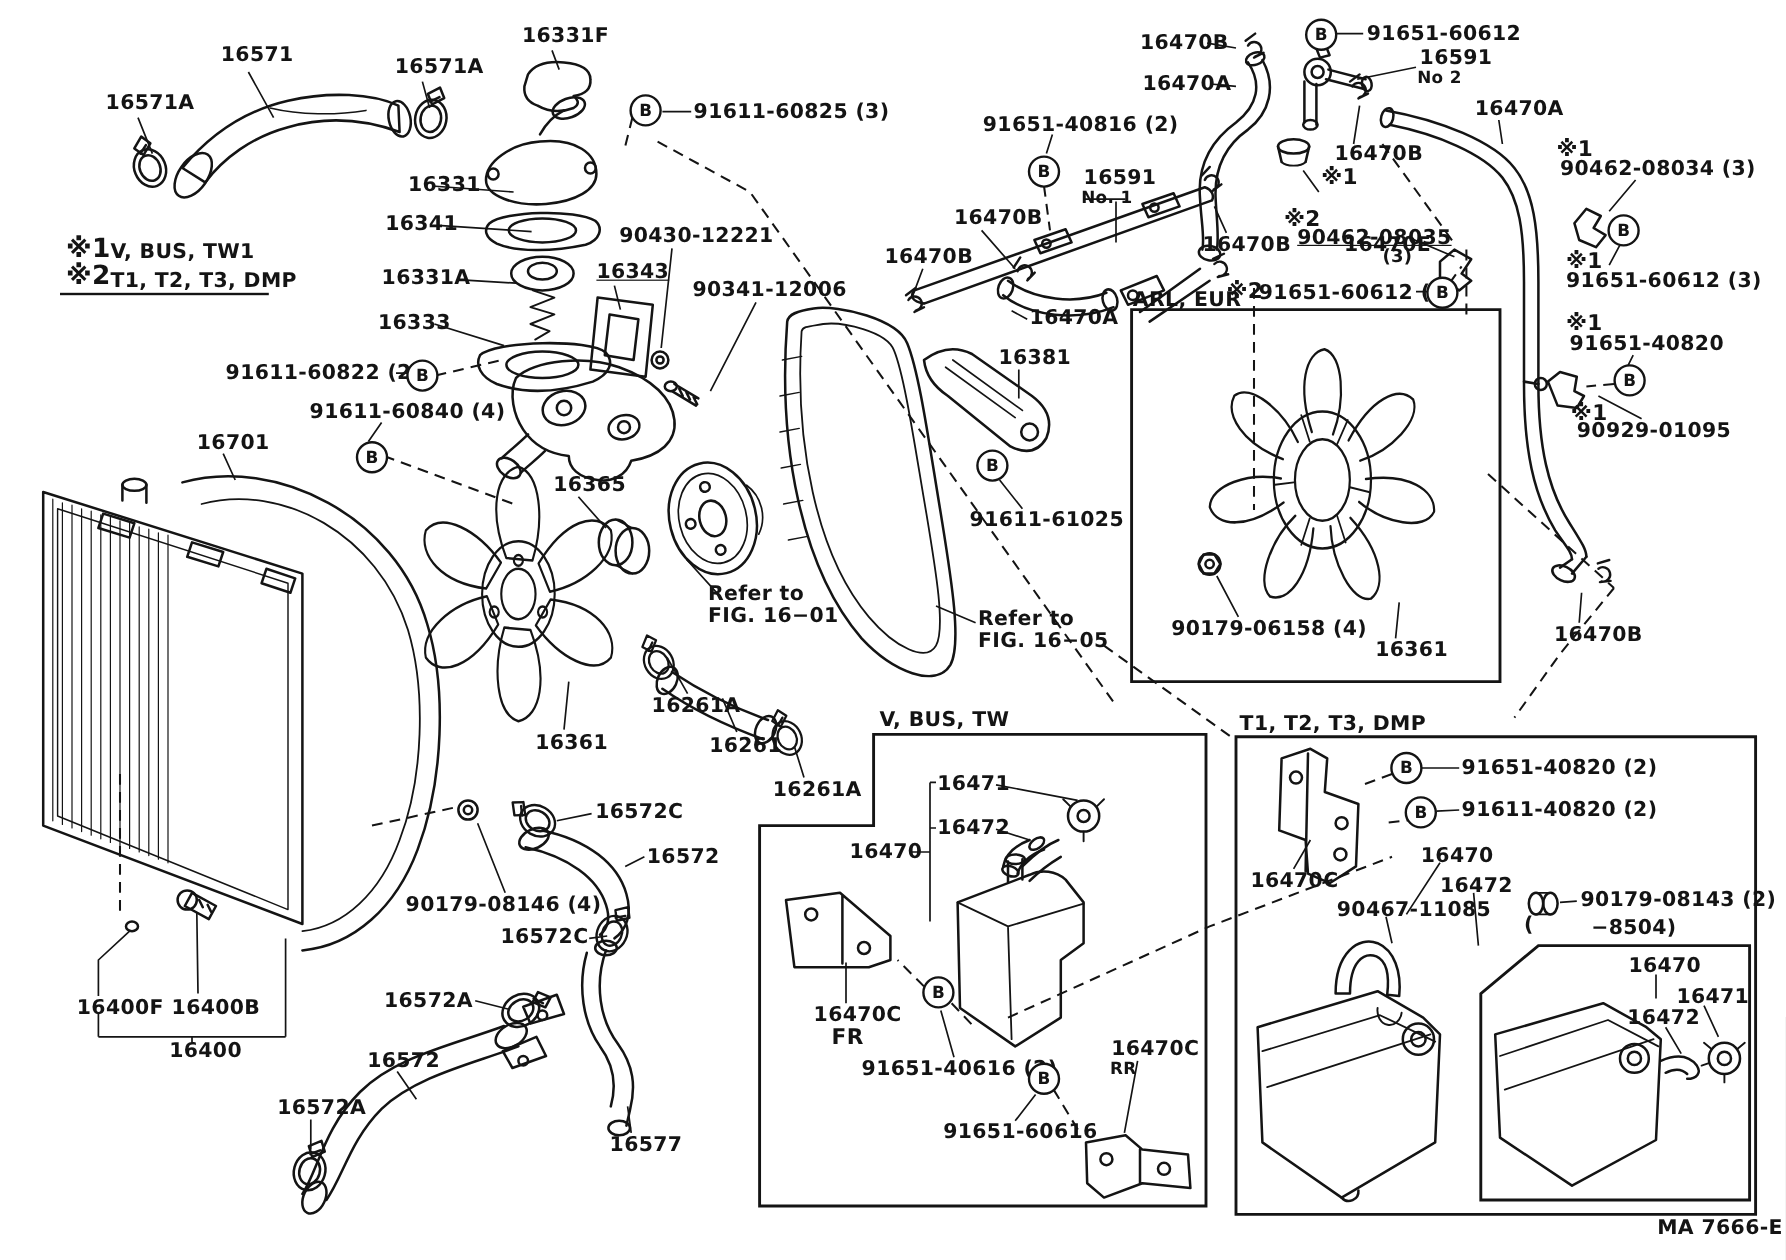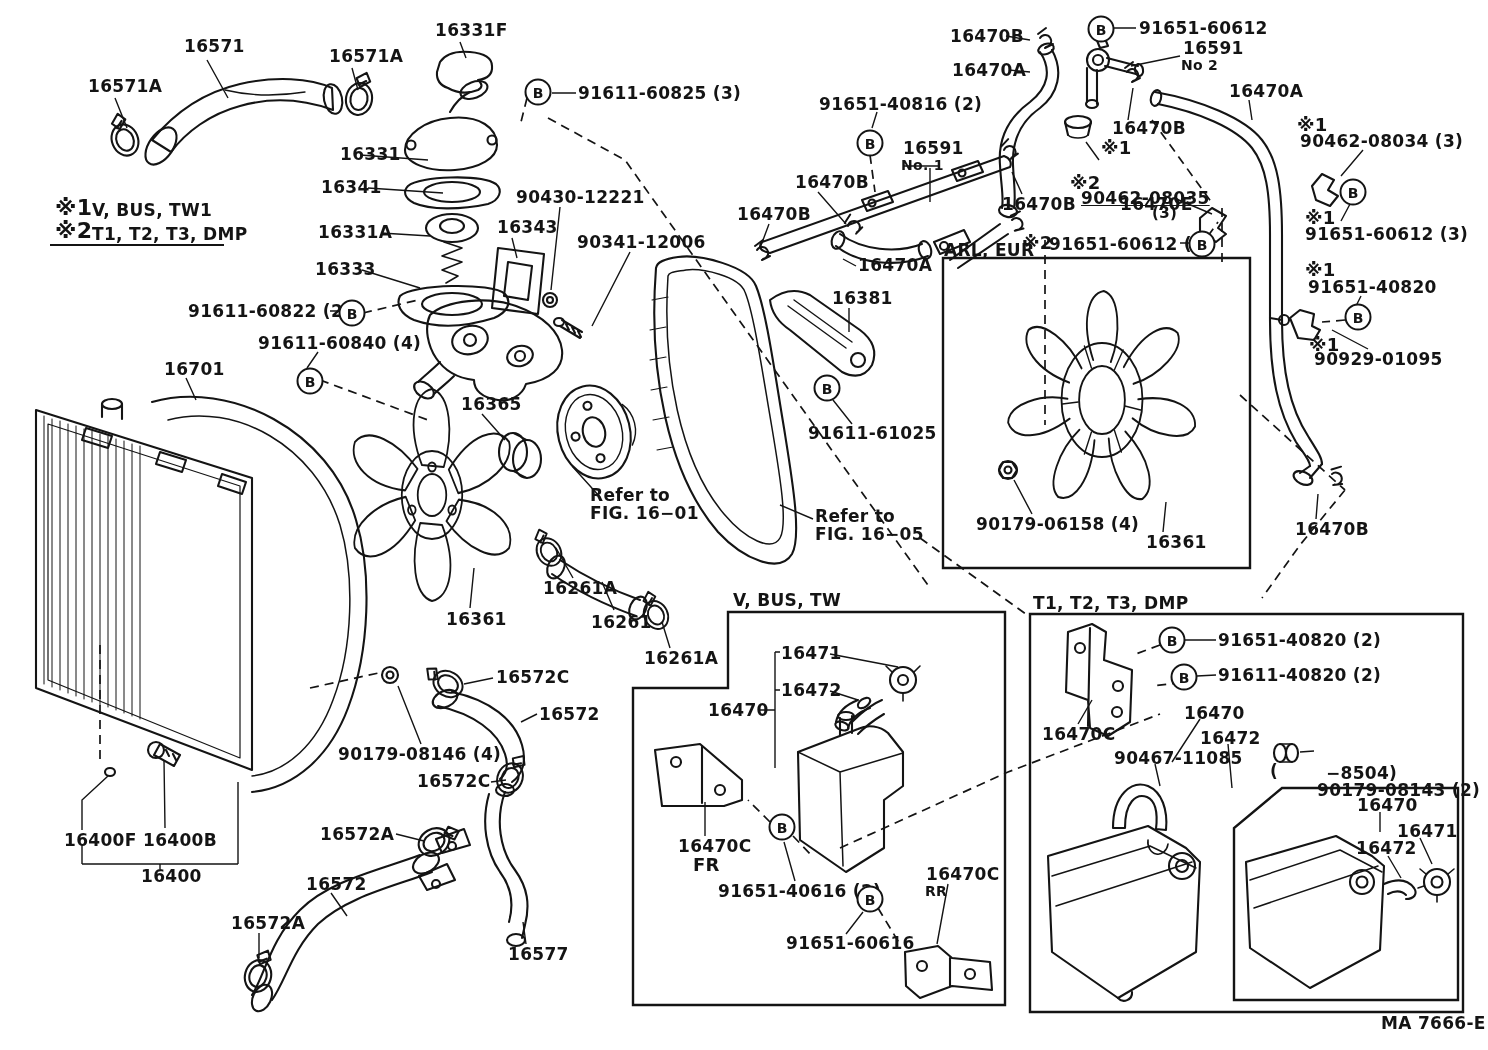--- a/index.html
+++ b/index.html
@@ -298,21 +298,21 @@
       <div class="lbl" style="left: 184px; top: 38px;">16571</div>
       <div class="lbl" style="left: 88px; top: 78px;">16571A</div>
       <div class="lbl" style="left: 329px; top: 48px;">16571A</div>
       <div class="lbl" style="left: 435px; top: 22px;">16331F</div>
       <div class="lbl" style="left: 578px; top: 85px;">91611-60825 (3)</div>
       <div class="lbl" style="left: 312px; top: 146px; margin-left: 28px;">16331</div>
       <div class="lbl" style="left: 321px; top: 179px;">16341</div>
       <div class="lbl" style="left: 318px; top: 224px;">16331A</div>
       <div class="lbl" style="left: 315px; top: 261px;">16333</div>
       <div class="lbl" style="left: 516px; top: 189px;">90430-12221</div>
-      <div class="lbl" style="left: 497px; top: 219px;">16343</div>
+      <div class="lbl" style="left: 497px; top: 219px; text-decoration: underline;">16343</div>
       <div class="lbl" style="left: 577px; top: 234px;">90341-12006</div>
       <div class="lbl" style="left: 55px; top: 196px; font-size: 22px;">※1</div>
       <div class="lbl" style="left: 92px; top: 202px;">V, BUS, TW1</div>
       <div class="lbl" style="left: 55px; top: 219px; font-size: 22px;">※2</div>
       <div class="lbl" style="left: 92px; top: 226px;">T1, T2, T3, DMP</div>
       <div class="lbl" style="left: 188px; top: 303px;">91611-60822 (2)</div>
       <div class="lbl" style="left: 258px; top: 335px;">91611-60840 (4)</div>
       <div class="lbl" style="left: 164px; top: 361px;">16701</div>
       <div class="lbl" style="left: 461px; top: 396px;">16365</div>
       <div class="lbl" style="left: 446px; top: 611px;">16361</div>
@@ -379,21 +379,21 @@
       <div class="lbl" style="left: 786px; top: 935px;">91651-60616</div>
       <div class="lbl" style="left: 926px; top: 866px;">16470C</div>
       <div class="lbl" style="left: 925px; top: 884px; font-size: 14px;">RR</div>
       <div class="lbl" style="left: 1033px; top: 595px;">T1, T2, T3, DMP</div>
       <div class="lbl" style="left: 1218px; top: 632px;">91651-40820 (2)</div>
       <div class="lbl" style="left: 1218px; top: 667px;">91611-40820 (2)</div>
       <div class="lbl" style="left: 1042px; top: 726px;">16470C</div>
       <div class="lbl" style="left: 1184px; top: 705px;">16470</div>
       <div class="lbl" style="left: 1200px; top: 730px;">16472</div>
       <div class="lbl" style="left: 1114px; top: 750px;">90467-11085</div>
-      <div class="lbl" style="left: 1317px; top: 742px; margin-top: 40px;">90179-08143 (2)</div>
+      <div class="lbl" style="left: 1317px; top: 742px;">90179-08143 (2)</div>
       <div class="lbl" style="left: 1270px; top: 763px;">(</div>
       <div class="lbl" style="left: 1326px; top: 765px;">−8504)</div>
       <div class="lbl" style="left: 1357px; top: 797px;">16470</div>
       <div class="lbl" style="left: 1397px; top: 823px;">16471</div>
       <div class="lbl" style="left: 1356px; top: 840px;">16472</div>
       <div class="lbl" style="left: 1381px; top: 1015px;">MA 7666-E</div>
     </div>
 <div id="callouts">
       <div class="callout" style="left: 538px; top: 92px;">B</div>
       <div class="callout" style="left: 352px; top: 313px;">B</div>

